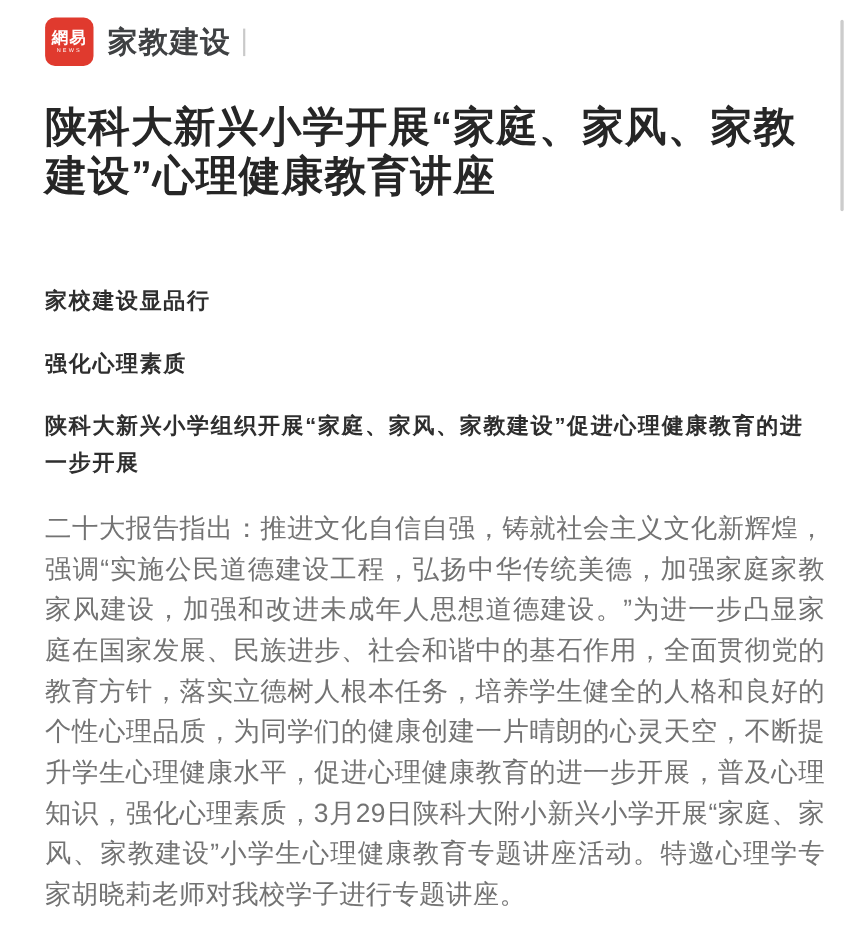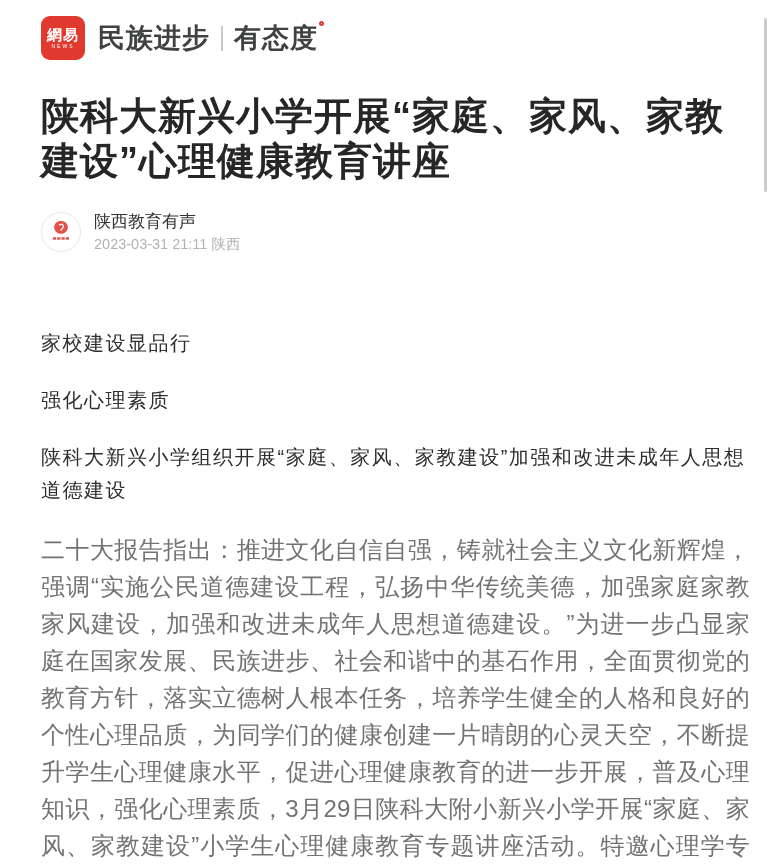--- a/index.html
+++ b/index.html
@@ -100,21 +100,21 @@
   }
   .author-meta {
     font-size: 14.5px; color: #b2b2b2;
     line-height: 19px;
     margin-top: 2px;
   }
 
   
   .article-body { margin-top: 74px; width: 709px; }
   .subhead {
-    font-size: 20px; font-weight: 400;
+    font-size: 20px; font-weight: 700;
     color: #2e2e2e;
     line-height: 33px;
     letter-spacing: 1.5px;
     margin-bottom: 24px;
   }
   .paragraph {
     margin-top: 6px;
     font-size: 24px;
     color: #737373;
     line-height: 37px;
@@ -136,47 +136,30 @@
 <body>
 
 <div class="screen">
   <div class="content">
 
     <div class="site-header">
       <div class="logo-box">
         <span class="logo-cn">網易</span>
         <span class="logo-en">NEWS</span>
       </div>
-      <span class="brand">民族进步</span>
+      <span class="brand">家教建设</span>
       <span class="brand-divider"></span>
-      <span class="slogan"><span>有态度</span><span class="reg-ring"></span></span>
     </div>
 
     <h1 class="article-title">陕科大新兴小学开展“家庭、家风、家教建设”心理健康教育讲座</h1>
 
-    <div class="author-row">
-      <div class="avatar">
-        <svg width="40" height="40" viewBox="0 0 40 40">
-          <path d="M20 8.5c-4.2 0-7.2 2.9-7.2 6.4 0 4.6 4.1 6.9 7.2 6.9s7.2-2.3 7.2-6.9c0-3.5-3-6.4-7.2-6.4z" fill="#e25449"></path>
-          <path d="M18.2 12.6c1.8-1.4 4.2-.6 4.3 1.3.1 1.7-1.6 2.6-2.6 4.2" stroke="#ffffff" stroke-width="1.3" fill="none" stroke-linecap="round"></path>
-          <rect x="11.5" y="25.5" width="3.4" height="2.6" fill="#e25449"></rect>
-          <rect x="16" y="25.5" width="3.4" height="2.6" fill="#e25449"></rect>
-          <rect x="20.5" y="25.5" width="3.4" height="2.6" fill="#e25449"></rect>
-          <rect x="25" y="25.5" width="3.4" height="2.6" fill="#e25449"></rect>
-        </svg>
-      </div>
-      <div class="author-texts">
-        <div class="author-name">陕西教育有声</div>
-        <div class="author-meta">2023-03-31 21:11 陕西</div>
-      </div>
-    </div>
 
     <div class="article-body">
       <h2 class="subhead">家校建设显品行</h2>
       <h2 class="subhead">强化心理素质</h2>
-      <h2 class="subhead">陕科大新兴小学组织开展“家庭、家风、家教建设”加强和改进未成年人思想道德建设</h2>
+      <h2 class="subhead">陕科大新兴小学组织开展“家庭、家风、家教建设”促进心理健康教育的进一步开展</h2>
       <p class="paragraph">二十大报告指出：推进文化自信自强，铸就社会主义文化新辉煌，强调“实施公民道德建设工程，弘扬中华传统美德，加强家庭家教家风建设，加强和改进未成年人思想道德建设。”为进一步凸显家庭在国家发展、民族进步、社会和谐中的基石作用，全面贯彻党的教育方针，落实立德树人根本任务，培养学生健全的人格和良好的个性心理品质，为同学们的健康创建一片晴朗的心灵天空，不断提升学生心理健康水平，促进心理健康教育的进一步开展，普及心理知识，强化心理素质，3月29日陕科大附小新兴小学开展“家庭、家风、家教建设”小学生心理健康教育专题讲座活动。特邀心理学专家胡晓莉老师对我校学子进行专题讲座。</p>
     </div>
 
   </div>
 
   <div class="scrollbar-thumb"></div>
 </div>
 
 </body></html>

